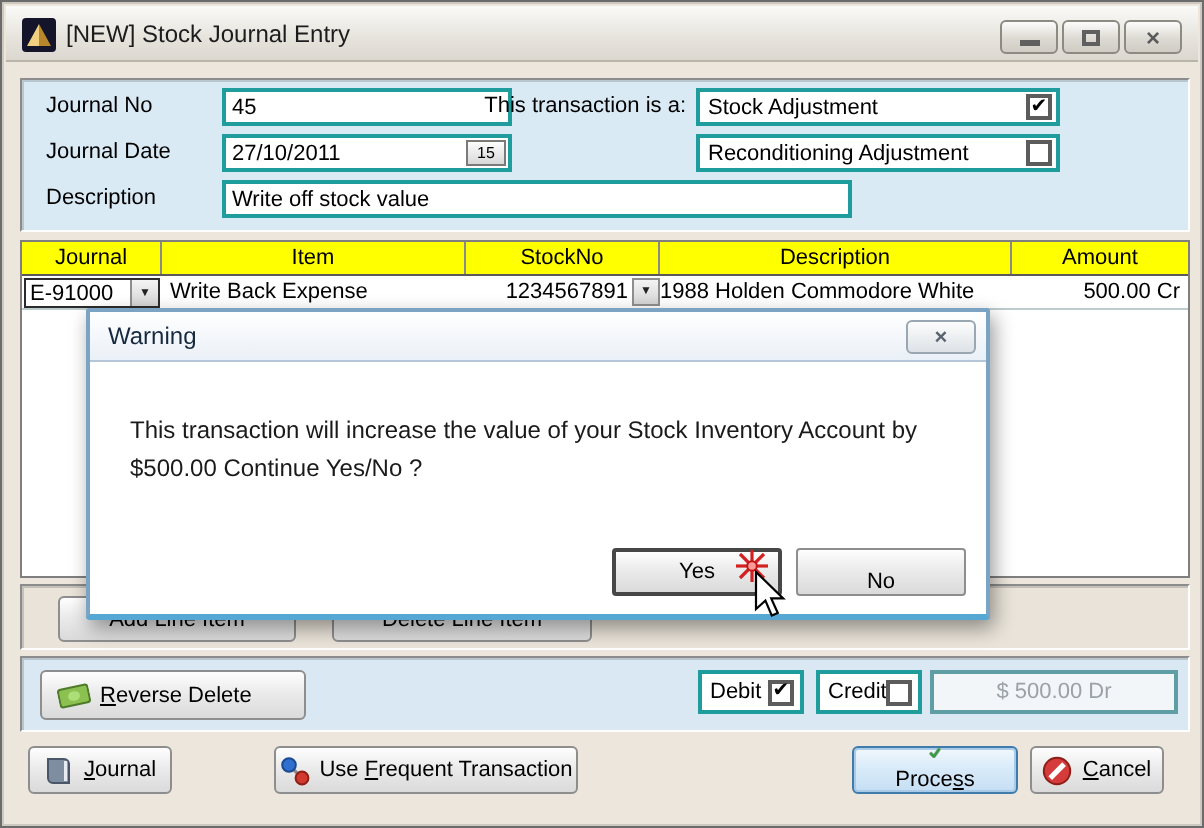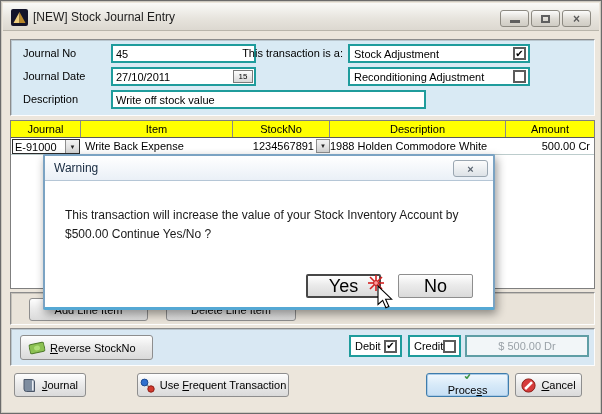--- a/index.html
+++ b/index.html
@@ -52,21 +52,21 @@
   .process-btn { border-color:#3f7cab; background:linear-gradient(#f2f8fd,#d9ebf9 45%,#c5def4); box-shadow:inset 0 0 0 1px #a9cbe8;flex-direction:column; }
   .dialog { left:42px; top:153px; width:452px; height:156px; background:#fff; border:2px solid #7ba3c3;
     border-bottom:3px solid #55a8d4; border-radius:2px; box-shadow:2px 4px 10px rgba(0,0,0,.4); z-index:10; }
   .dialog-titlebar { position:absolute; left:0; top:0; right:0; height:25px; background:linear-gradient(#ffffff,#eaf0f7);
     border-bottom:1px solid #b5c6d6; display:flex; align-items:center; padding-left:9px; }
   .dialog-title { font-size:12px; color:#16293f; }
   .dialog-close { position:absolute; right:5px; top:4px; width:35px; height:17px; border:1px solid #9aa6b1; border-radius:3px;
     background:linear-gradient(#fcfcfc,#dde2e7); display:flex; align-items:center; justify-content:center;
     color:#5a6470; font-size:11px; font-weight:bold; }
   .dialog-msg { position:absolute; left:20px; top:50px; width:420px; font-size:12px; line-height:1.55; color:#1a1a1a; }
-  .dialog-btn { position:absolute; top:118px; width:75px; height:24px; border-radius:2px; font-size:18px; }
+  .dialog-btn { position:absolute; top:118px; width:85px; height:24px; border-radius:2px; font-size:11px; }
   .yes-btn { left:261px; border:2px solid #474747; }
   .no-btn { left:353px;align-items:flex-end; }
   .cursor-wrap { left:362px; top:272px; width:40px; height:44px; z-index:30; pointer-events:none; }
 </style>
 </head>
 <body>
 
 <div class="window">
 
   <div class="titlebar">
@@ -154,21 +154,21 @@
       <span>Delete Line Item</span>
     </div>
   </div>
 
   <div class="abs summary-panel sunken">
     <div class="btn abs" style="left:9px; top:6px; width:133px; height:25px; justify-content:flex-start; padding-left:8px;">
       <svg width="16" height="12" viewBox="0 0 16 12" style="transform:rotate(-12deg);">
         <rect x="0.5" y="1.5" width="15" height="9" rx="1.5" fill="#8cc152" stroke="#4e7a2a"></rect>
         <ellipse cx="8" cy="6" rx="3" ry="2.4" fill="#aede77"></ellipse>
       </svg>
-      <span><span class="u">R</span><span>everse StockNo</span></span>
+      <span><span class="u">R</span><span>everse Delete</span></span>
     </div>
 
   </div>
   <div class="sum-box tealbox abs" style="left:348px; width:53px;">
     <span>Debit</span>
     <span class="cb">
         <span>✔</span>
       </span>
   </div>
   <div class="sum-box tealbox abs" style="left:407px; width:53px;">

